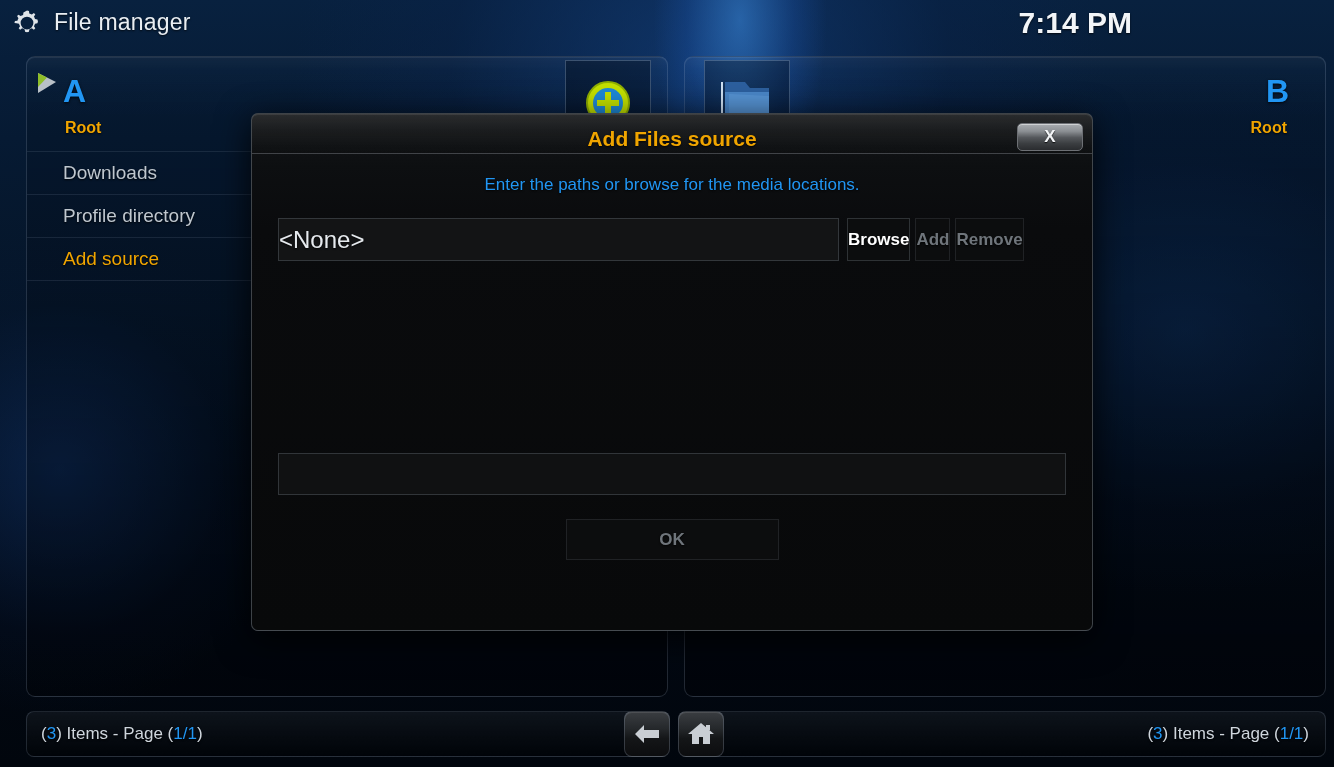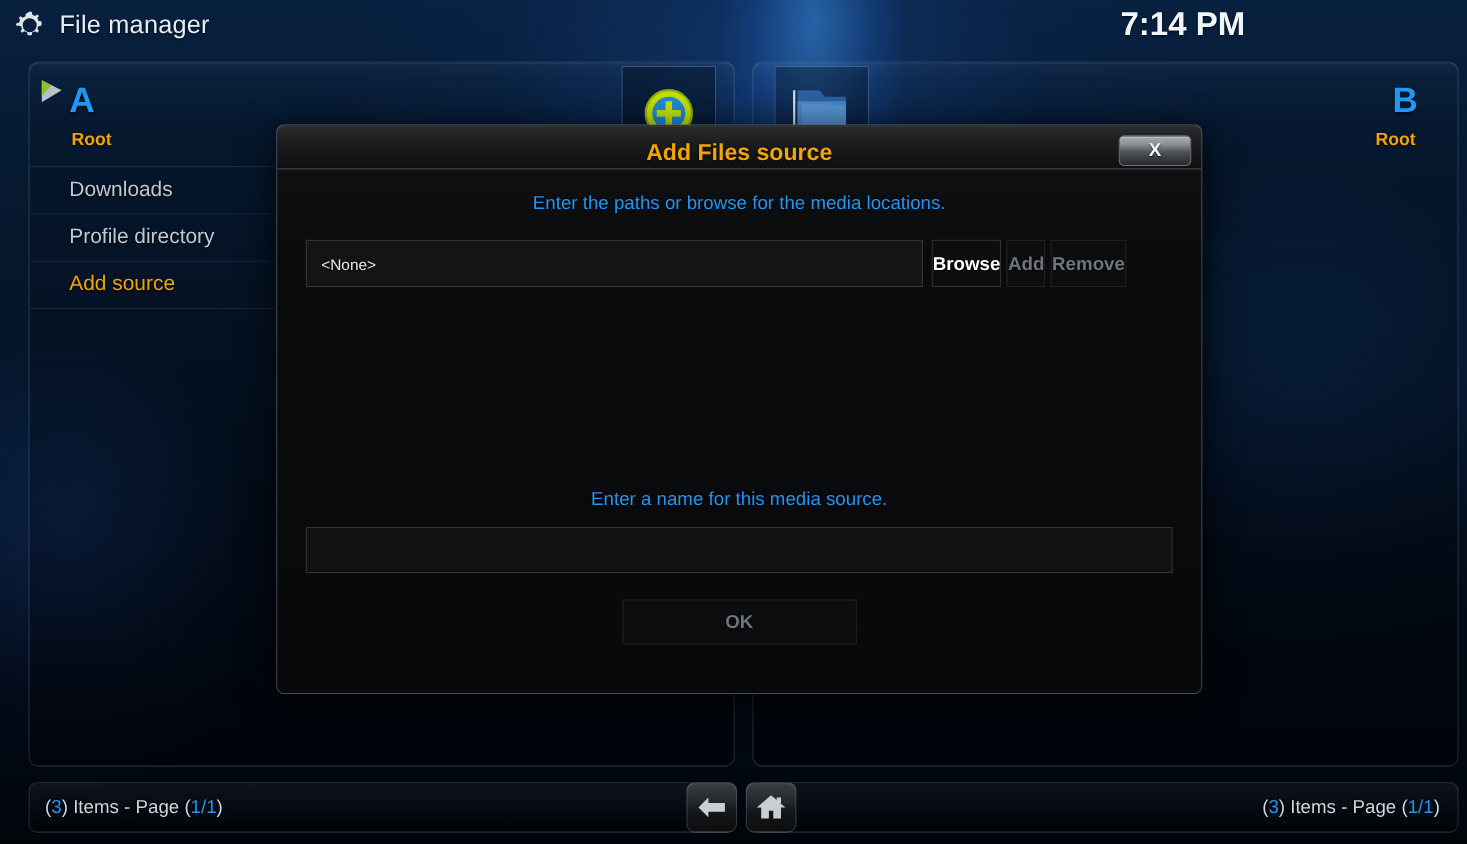--- a/index.html
+++ b/index.html
@@ -184,24 +184,23 @@
     margin: 23px 26px 0 26px;
     height: 220px;
   }
   .paths-col {
     position: absolute; left: 0; top: 0;
     width: 561px; height: 100%;
   }
   .path-row {
     height: 43px;
     display: flex; align-items: center;
-    padding-left: 13px;
     border: 1px solid rgba(170,180,195,0.22);
     background: #131415;
-    font-size: 14px; color: #e6eaee;
+    font-size: 24px; color: #e6eaee;
     text-shadow: 0 1px 2px rgba(0,0,0,.8);
   }
   .side-col {
     position: absolute; right: 16px; top: 0;
     width: 203px;
     display: flex; flex-direction: row; gap: 5px;
   }
   .side-btn {
     height: 43px;
     border: 1px solid rgba(170,180,195,0.22);
@@ -341,21 +340,20 @@
       <div class="paths-col">
         <div class="path-row">&lt;None&gt;</div>
       </div>
       <div class="side-col">
         <div class="side-btn">Browse</div>
         <div class="side-btn disabled">Add</div>
         <div class="side-btn disabled">Remove</div>
       </div>
     </div>
 
-    <div class="dlg-hint2">Enter a name for this media source.</div>
 
     <div class="name-input" placeholder=""></div>
 
     <div class="dlg-actions">
       <div class="action-btn disabled">OK</div>
     </div>
 
   </div>
 
 </div>

